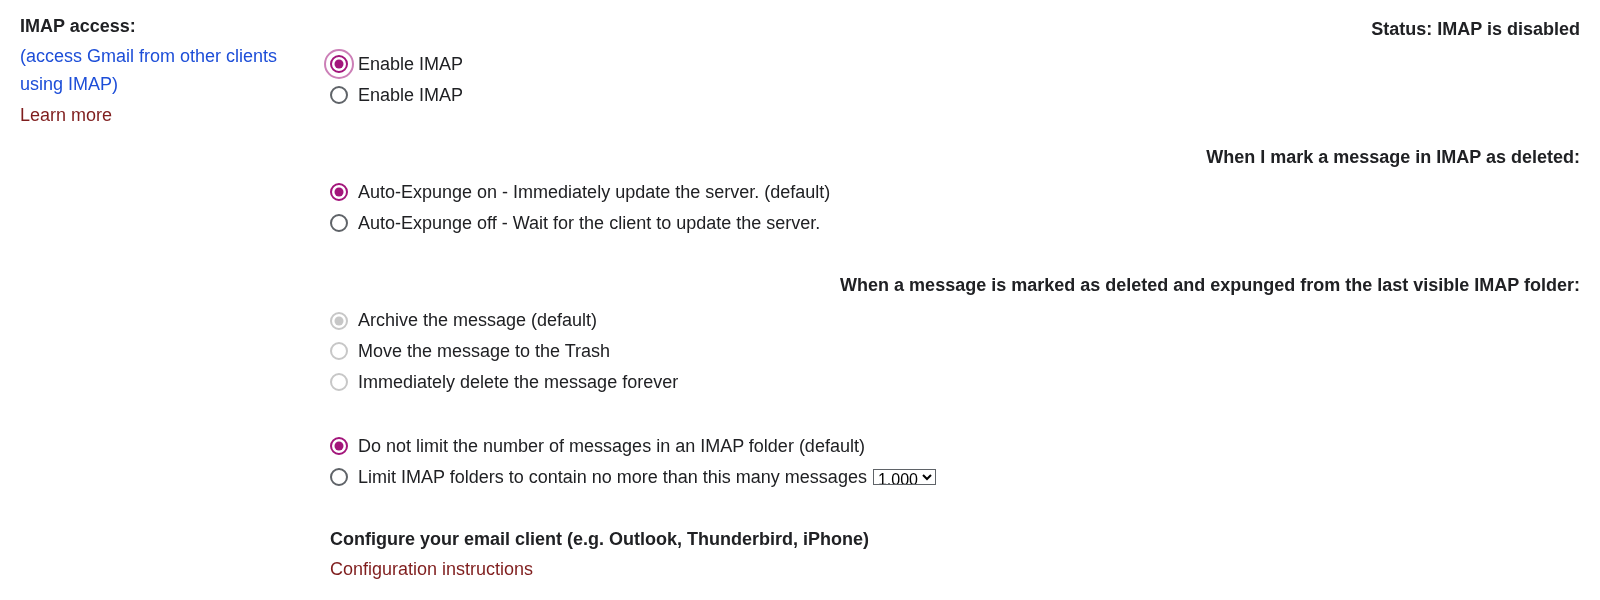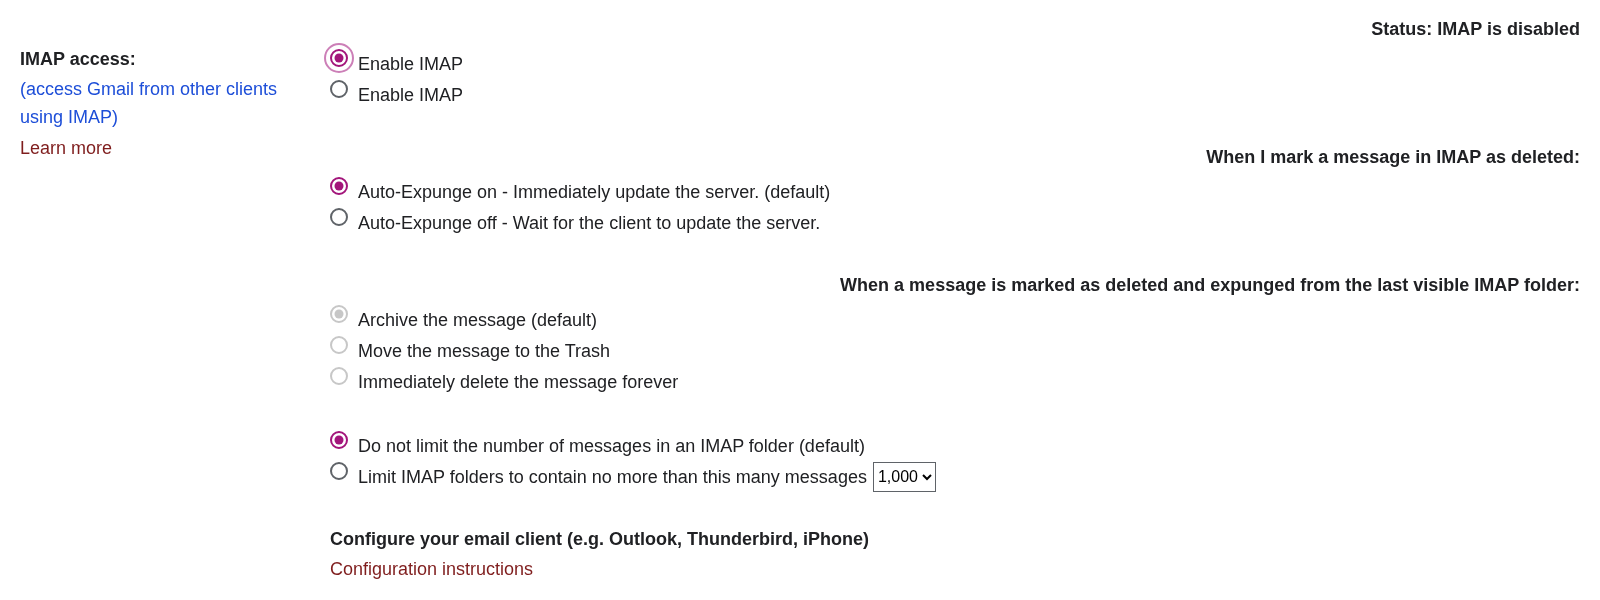--- a/index.html
+++ b/index.html
@@ -20,21 +20,21 @@
   }
   .left-col {
     width: 310px;
     flex: 0 0 310px;
     box-sizing: border-box;
     padding-right: 10px;
   }
   .right-col {
     flex: 1;
   }
-  .bold { font-weight: 700; margin-top: 33px; }
+  .bold { font-weight: 700; }
   .desc {
     margin-top: 6px;
     line-height: 1.55;
     color: #1d4ed8;
   }
   a.link {
     color: #7f1d1d;
     text-decoration: none;
     display: inline-block;
     margin-top: 6px;
@@ -43,21 +43,21 @@
   .section { margin-top: 34px; }
   .section:first-child { margin-top: 0; }
   .section-heading {
     font-weight: 700;
     margin-bottom: 6px;
     line-height: 1.5;
     text-align: right;
   }
   .option-row {
     display: flex;
-    align-items: flex-start;
+    align-items: center;
     line-height: 1.7;
   }
   .option-row .label {
     margin-left: 10px;
   }
   
   .radio {
     width: 18px;
     height: 18px;
     border-radius: 50%;
@@ -109,21 +109,21 @@
     top: 50%;
     width: 9px;
     height: 9px;
     background: #c7c7c7;
     border-radius: 50%;
     transform: translate(-50%, -50%);
   }
   select.limit-select {
     font-family: inherit;
     font-size: 16px;
-    height: 30px;
+    height: 16px;
     margin-left: 6px;
     border: 1px solid #5f6368;
     background: #fff;
     vertical-align: middle;
   }
   .configure-line {
     line-height: 1.5;
   }
   .configure-line .hint {
     font-weight: 700;

